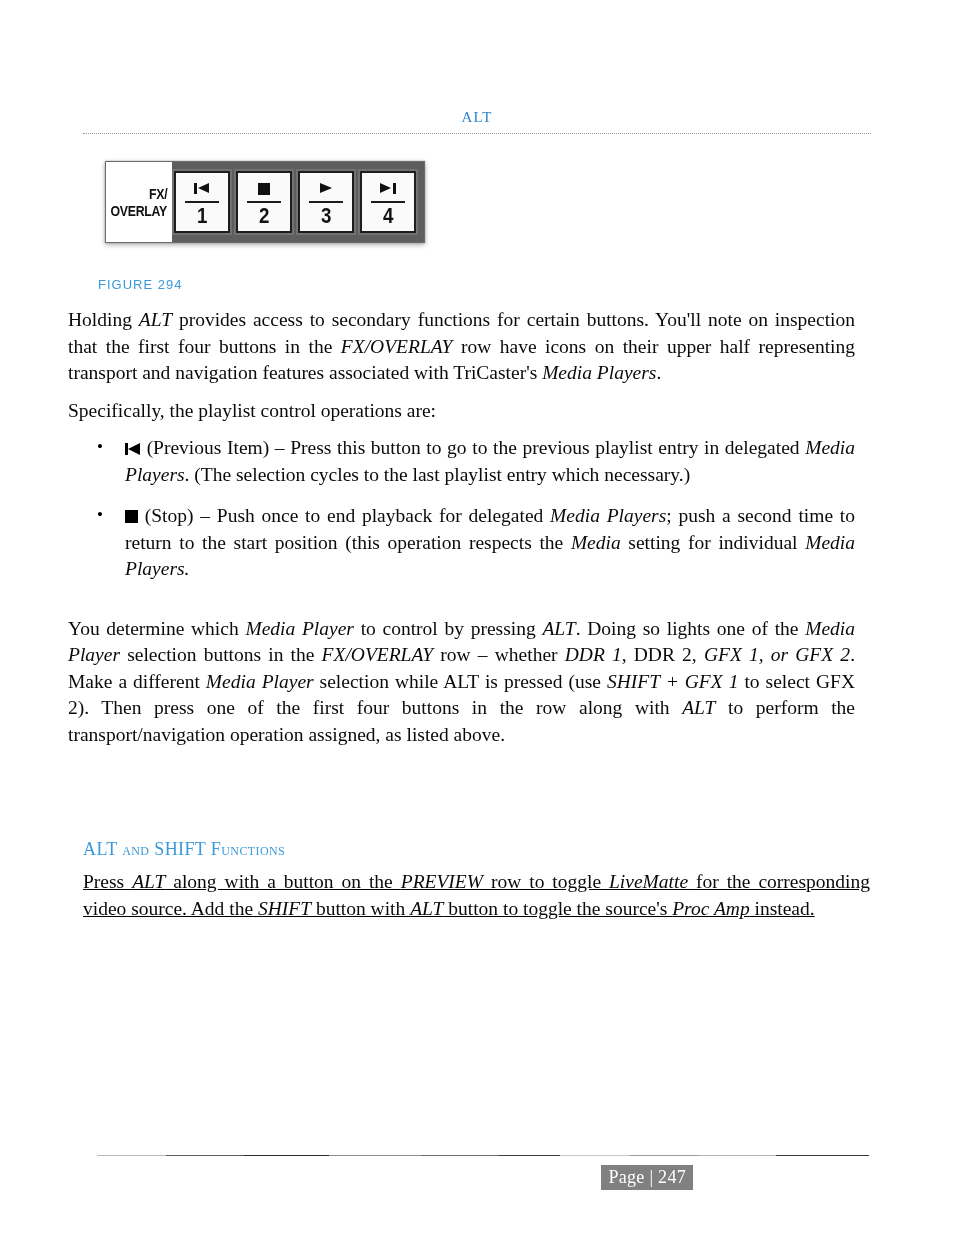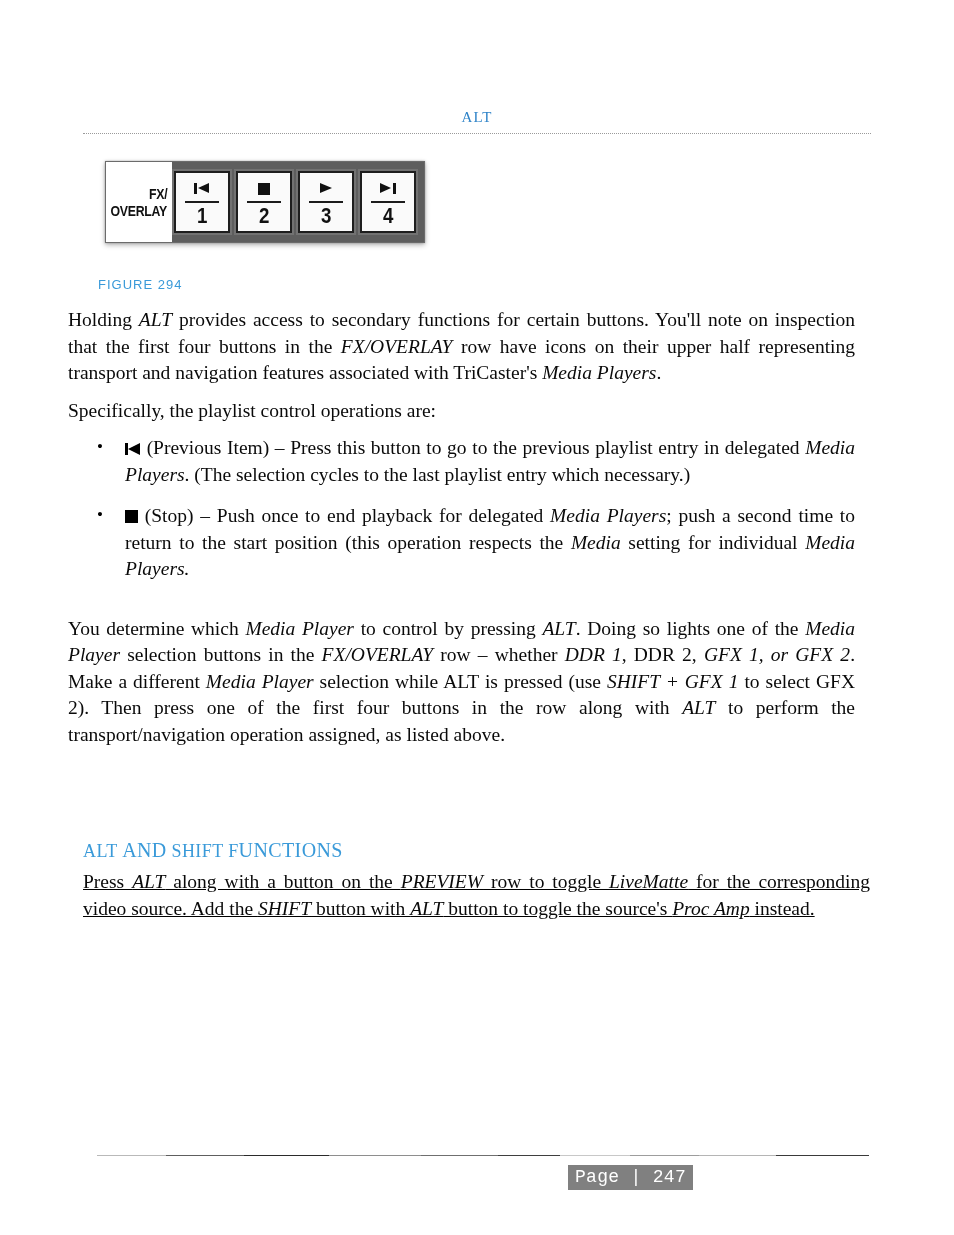--- a/index.html
+++ b/index.html
@@ -266,21 +266,21 @@
     position: absolute;
     left: 83px;
     top: 839px;
     font-family: "Liberation Serif", serif;
     font-size: 18px;
     color: #3a9ad9;
     letter-spacing: 0.4px;
     white-space: nowrap;
   }
   .sec-heading .cap { font-size: 18px; }
-  .sec-heading .sc  { font-size: 20px; }
+  .sec-heading .sc  { font-size: 12px; }
 
   
   .closing {
     position: absolute;
     left: 83px;
     top: 869px;
     width: 787px;
     text-decoration: underline;
   }
 
@@ -302,21 +302,21 @@
        #9d9d9d 69%, #9d9d9d 78%,
        #b5b5b5 78%, #b5b5b5 88%,
        #3a3a3a 88%, #3a3a3a 100%);
   }
   .page-number {
     position: absolute;
     right: 84px;
     top: 1165px;
     background: #808080;
     color: #ffffff;
-    font-family: Liberation Mono, monospace;
+    font-family: Liberation Serif, serif;
     font-size: 18px;
     line-height: 22px;
     padding: 1px 7px 2px 7px;
     letter-spacing: 0.3px;
     white-space: nowrap;
   }
 </style>
 </head>
 <body>
 

